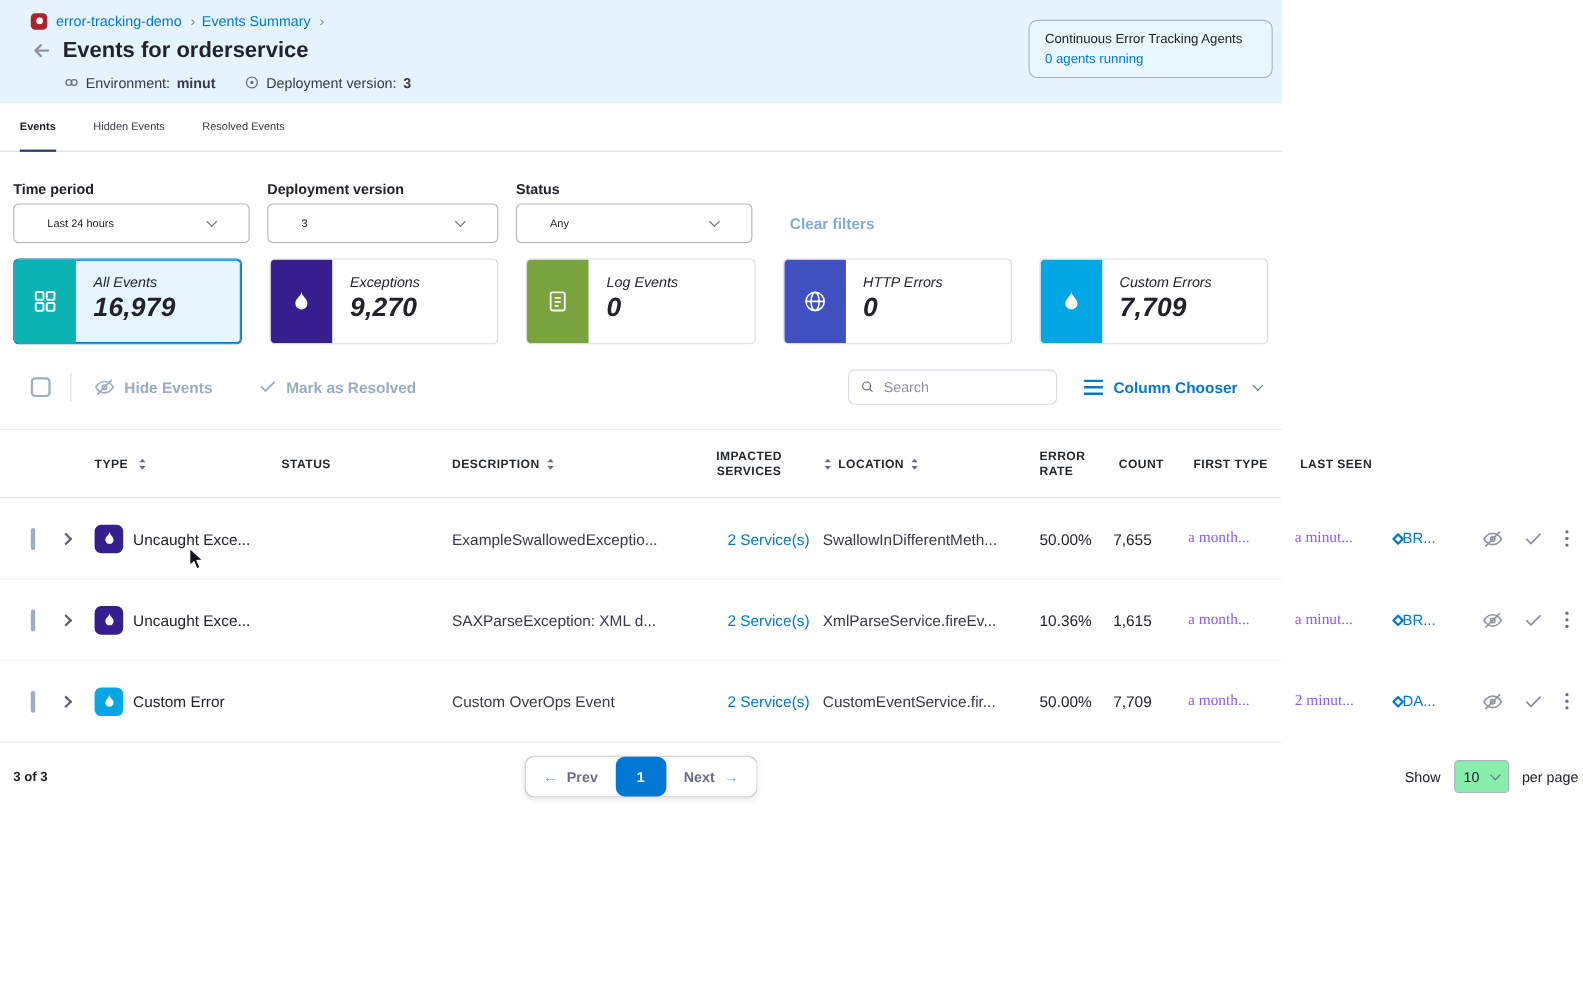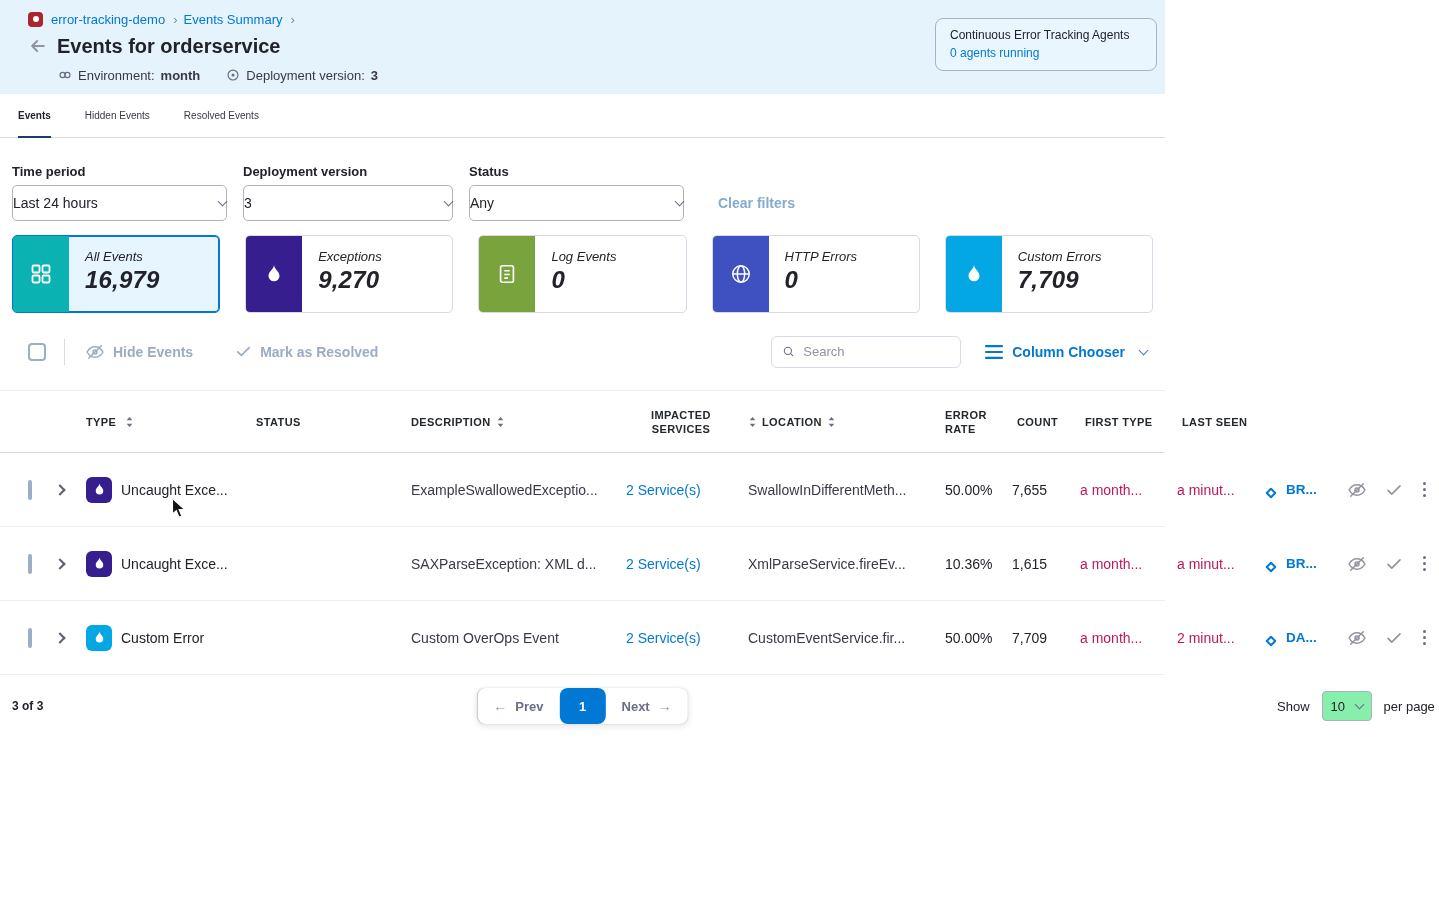--- a/index.html
+++ b/index.html
@@ -52,21 +52,21 @@
   .tab.active { color: #22222A; font-weight: 700; }
   .tab.active::after { content: ""; position: absolute; left: 0; right: 0; bottom: -1px; height: 2px; background: #1C3D6B; }
 
   
   .filters { padding: 26px 12px 0; display: flex; align-items: flex-end; }
   .fgroup { display: flex; flex-direction: column; gap: 6px; margin-right: 16px; }
   .flabel { font-size: 13px; font-weight: 700; color: #22222A; }
   .select {
     height: 36px; border: 1px solid #B0B1C4; border-radius: 5px; background: #fff;
     display: flex; align-items: center; justify-content: space-between;
-    padding: 0 0; font-size: 14px; color: #22222A; cursor: pointer;
+    padding: 0 30px; font-size: 10px; color: #22222A; cursor: pointer;
   }
   .w215 { width: 215px; } .w210 { width: 210px; }
   .chev { width: 7px; height: 7px; border-right: 1.6px solid #6B6D85; border-bottom: 1.6px solid #6B6D85; transform: rotate(45deg); margin-top: -3px; flex: none; }
   .clear-filters { font-size: 14px; font-weight: 600; color: #84ABCE; margin-left: 18px; padding-bottom: 10px; cursor: pointer; }
 
   
   .cards { display: flex; gap: 25px; padding: 14px 12px 0; font-style: italic; }
   .card {
     flex: 1; height: 78px; background: #fff; border: 1px solid #D9DAE5; border-radius: 5px;
     display: flex; align-items: stretch; overflow: hidden; cursor: pointer;
@@ -99,36 +99,36 @@
     display: flex; align-items: center; height: 62px; border-bottom: 1px solid #D9DAE5;
     font-size: 11px; font-weight: 700; color: #23282D; letter-spacing: .4px; line-height: 14px;
   }
   .th { display: flex; align-items: center; gap: 5px; }
   .nw { white-space: nowrap; }
   .c-check { width: 56px; padding-left: 28px; flex: none; }
   .c-exp   { width: 30px; flex: none; display: flex; align-items: center; }
   .c-type  { width: 170px; flex: none; display: flex; align-items: center; gap: 9px; }
   .c-status{ width: 155px; flex: none; }
   .c-desc  { width: 215px; flex: none; }
-  .c-serv  { width: 110px; flex: none; justify-content: flex-start; text-align: center; display: flex; }
+  .c-serv  { width: 110px; flex: none; justify-content: flex-end; text-align: center; display: flex; }
   .c-loc   { width: 185px; flex: none; padding-left: 12px; }
   .c-rate  { width: 75px;  flex: none; padding-left: 24px; }
   .c-count { width: 60px;  flex: none; padding-left: 16px; }
   .c-first { width: 95px;  flex: none; padding-left: 24px; }
   .c-last  { width: 90px;  flex: none; padding-left: 26px; }
   .c-ver   { width: 80px;  flex: none; padding-left: 26px; }
   .c-act   { flex: 1; display: flex; align-items: center; gap: 18px; padding-left: 26px; }
   .trow { display: flex; align-items: center; height: 74px; border-bottom: 1px solid #EDEDF3; background: #fff; font-size: 14px; color: #383946; }
   .exp-chev { width: 8px; height: 8px; border-right: 2px solid #5C5F70; border-top: 2px solid #5C5F70; transform: rotate(45deg); cursor: pointer; }
   .type-icon { width: 26px; height: 26px; border-radius: 6px; flex: none; display: flex; align-items: center; justify-content: center; }
   .type-label { color: #22222A; }
   .link { color: #0278D5; cursor: pointer; }
-  .dim { color: #be185d; }
+  .dim { color: #8b5cf6; font-family: Liberation Serif, serif; }
   .num { color: #22222A; }
-  .version-chip { display: flex; align-items: flex-end; gap: 11px; color: #0278D5; font-weight: 700; font-size: 13.5px; cursor: pointer; }
+  .version-chip { display: flex; align-items: center; gap: 0; color: #0278D5; font-weight: 400; font-size: 13.5px; cursor: pointer; }
   .diamond { width: 8px; height: 8px; border: 2px solid #0278D5; transform: rotate(45deg); border-radius: 1px; flex: none; }
   .action-icon { color: #9293A1; cursor: pointer; display: inline-flex; }
   .kebab { display: inline-flex; flex-direction: column; gap: 3px; cursor: pointer; padding: 2px; }
   .kebab i { width: 3px; height: 3px; border-radius: 50%; background: #6B6D85; }
 
   
   .pagefoot { display: flex; align-items: center; height: 62px; padding: 0 12px; position: relative; }
   .page-summary { font-size: 12px; font-weight: 700; color: #22222A; }
   .pager {
     position: absolute; left: 50%; top: 50%; transform: translate(-50%, -50%);
@@ -163,21 +163,21 @@
         </span>
         <h1>Events for orderservice</h1>
       </div>
       <div class="meta-row">
         <span class="meta-item">
           <svg width="14" height="14" viewBox="0 0 24 24" fill="none" stroke="#6B6D85" stroke-width="2">
               <circle cx="8" cy="12" r="4.5"></circle>
               <circle cx="16" cy="12" r="4.5"></circle>
             </svg>
           <span>Environment:</span>
-          <b>month</b>
+          <b>minut</b>
         </span>
         <span class="meta-item">
           <svg width="14" height="14" viewBox="0 0 24 24" fill="none" stroke="#6B6D85" stroke-width="2">
               <circle cx="12" cy="12" r="8.5"></circle>
               <circle cx="12" cy="12" r="2.6" fill="#6B6D85" stroke="none"></circle>
             </svg>
           <span>Deployment version:</span>
           <b>3</b>
         </span>
       </div>

